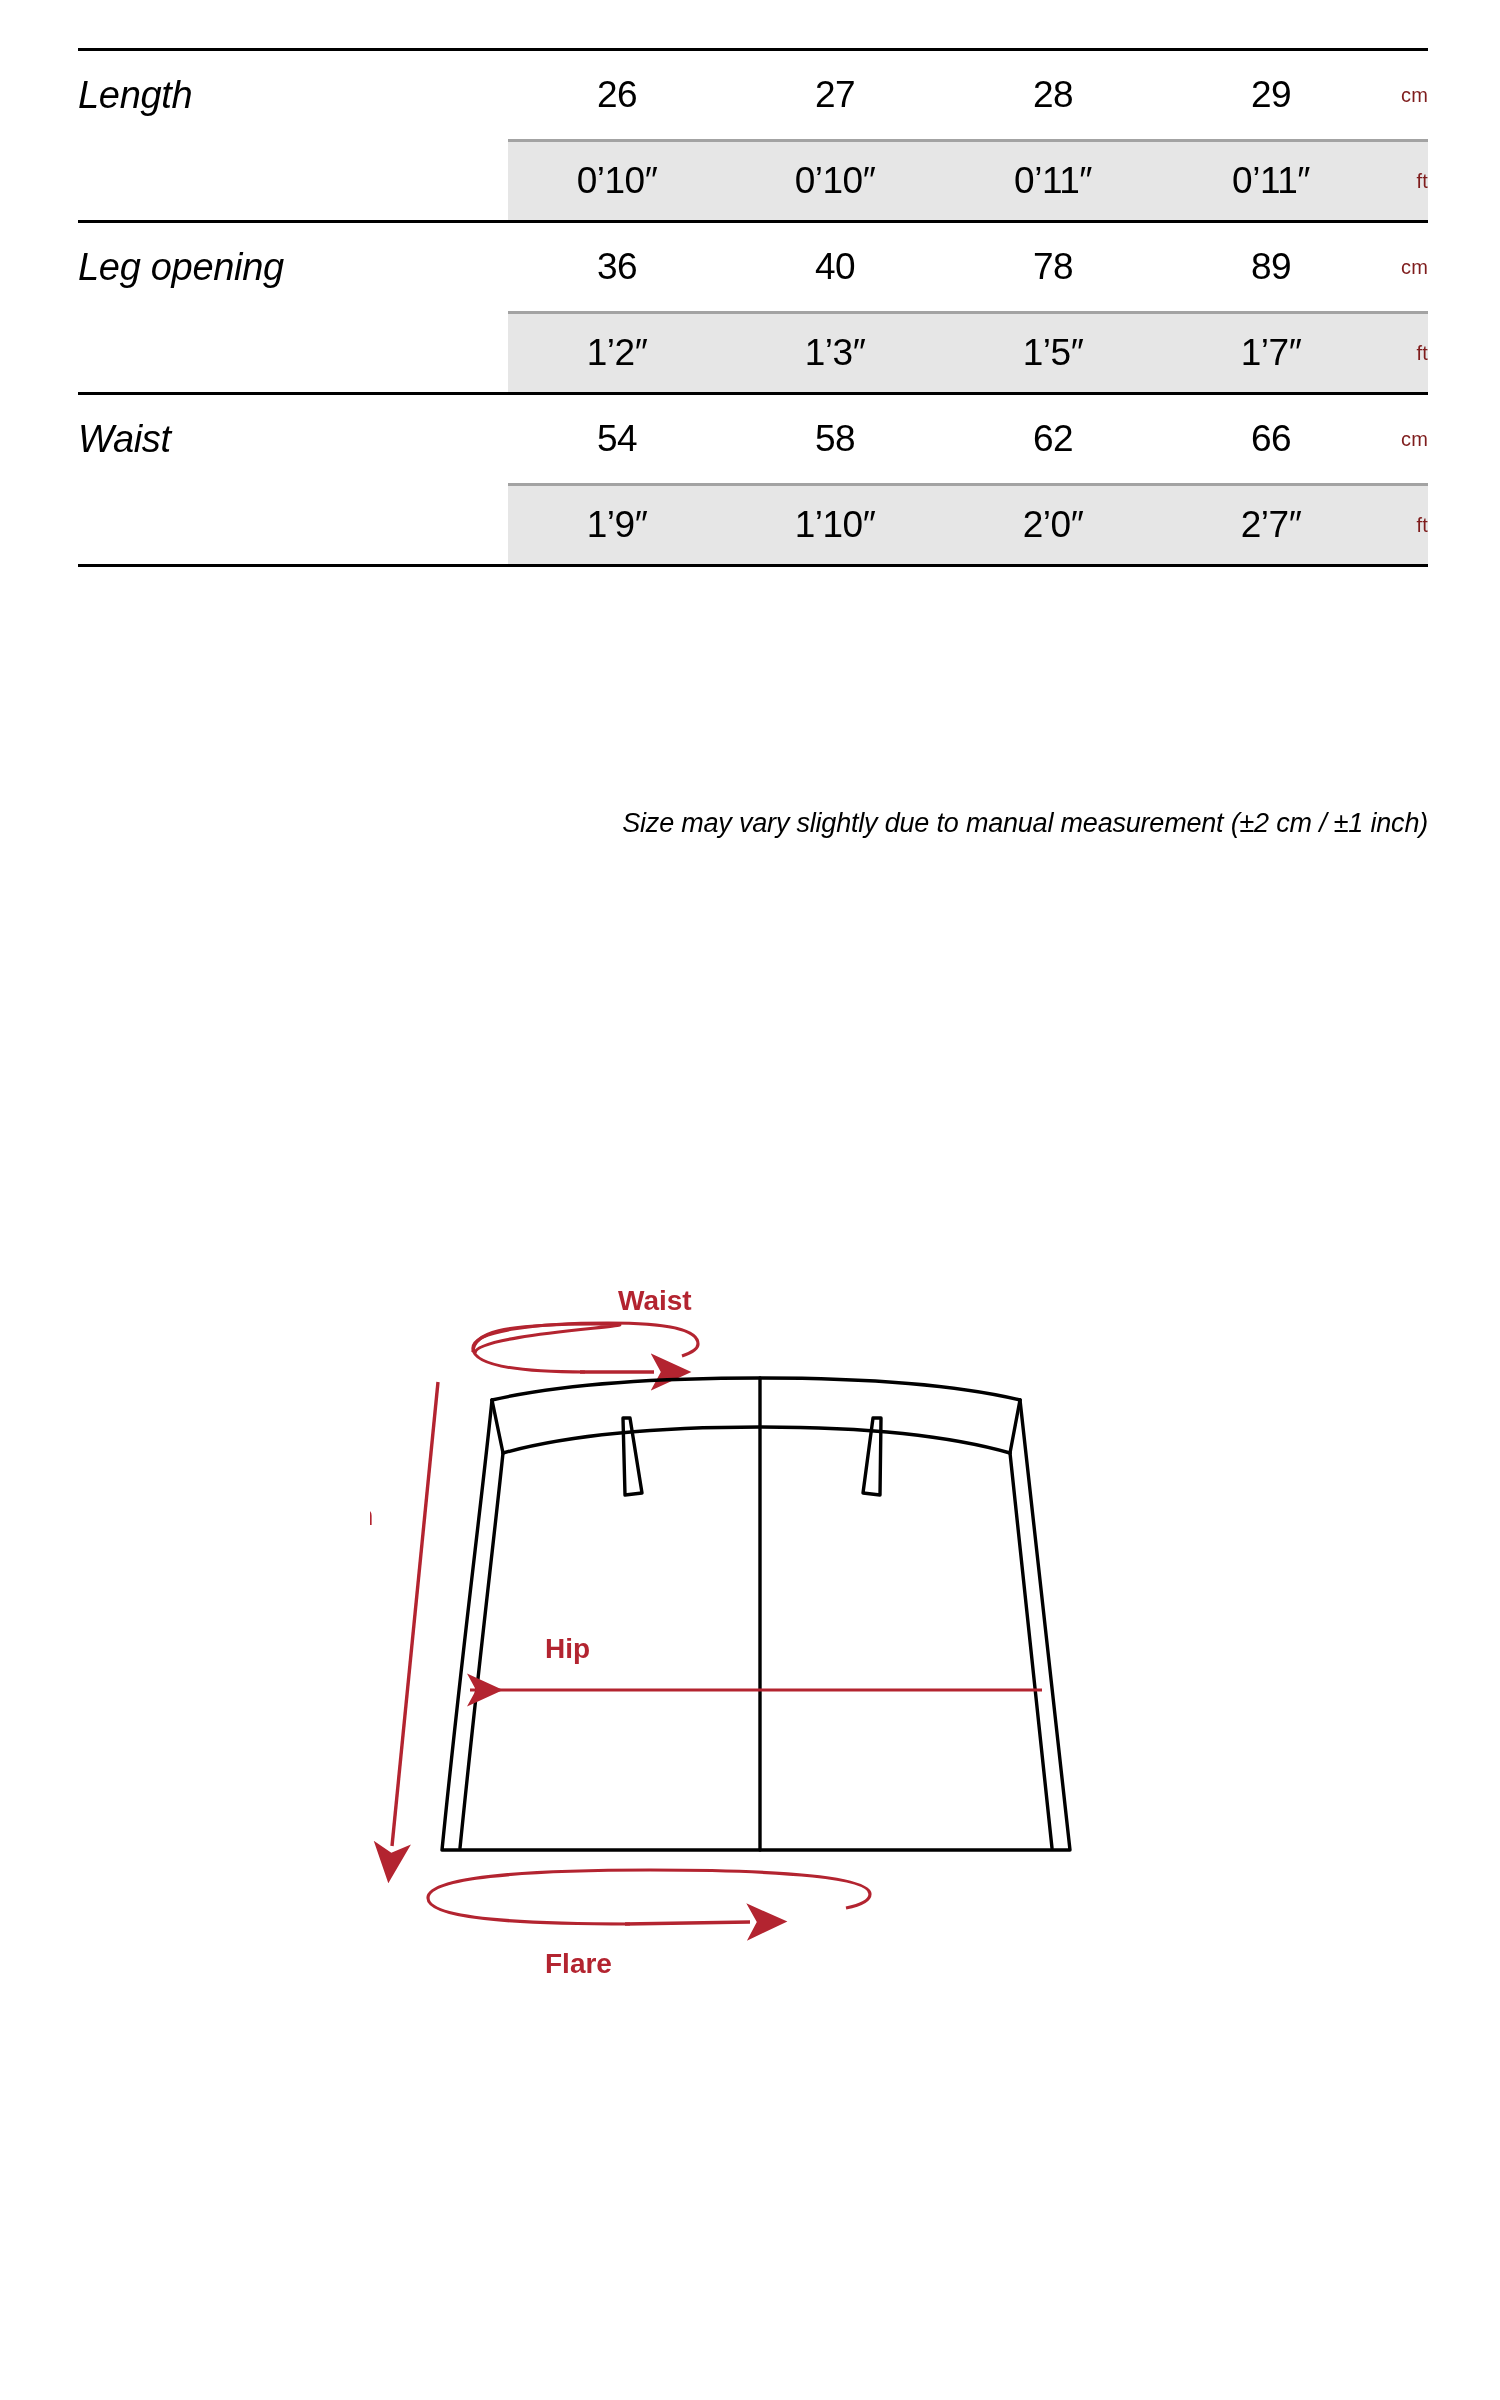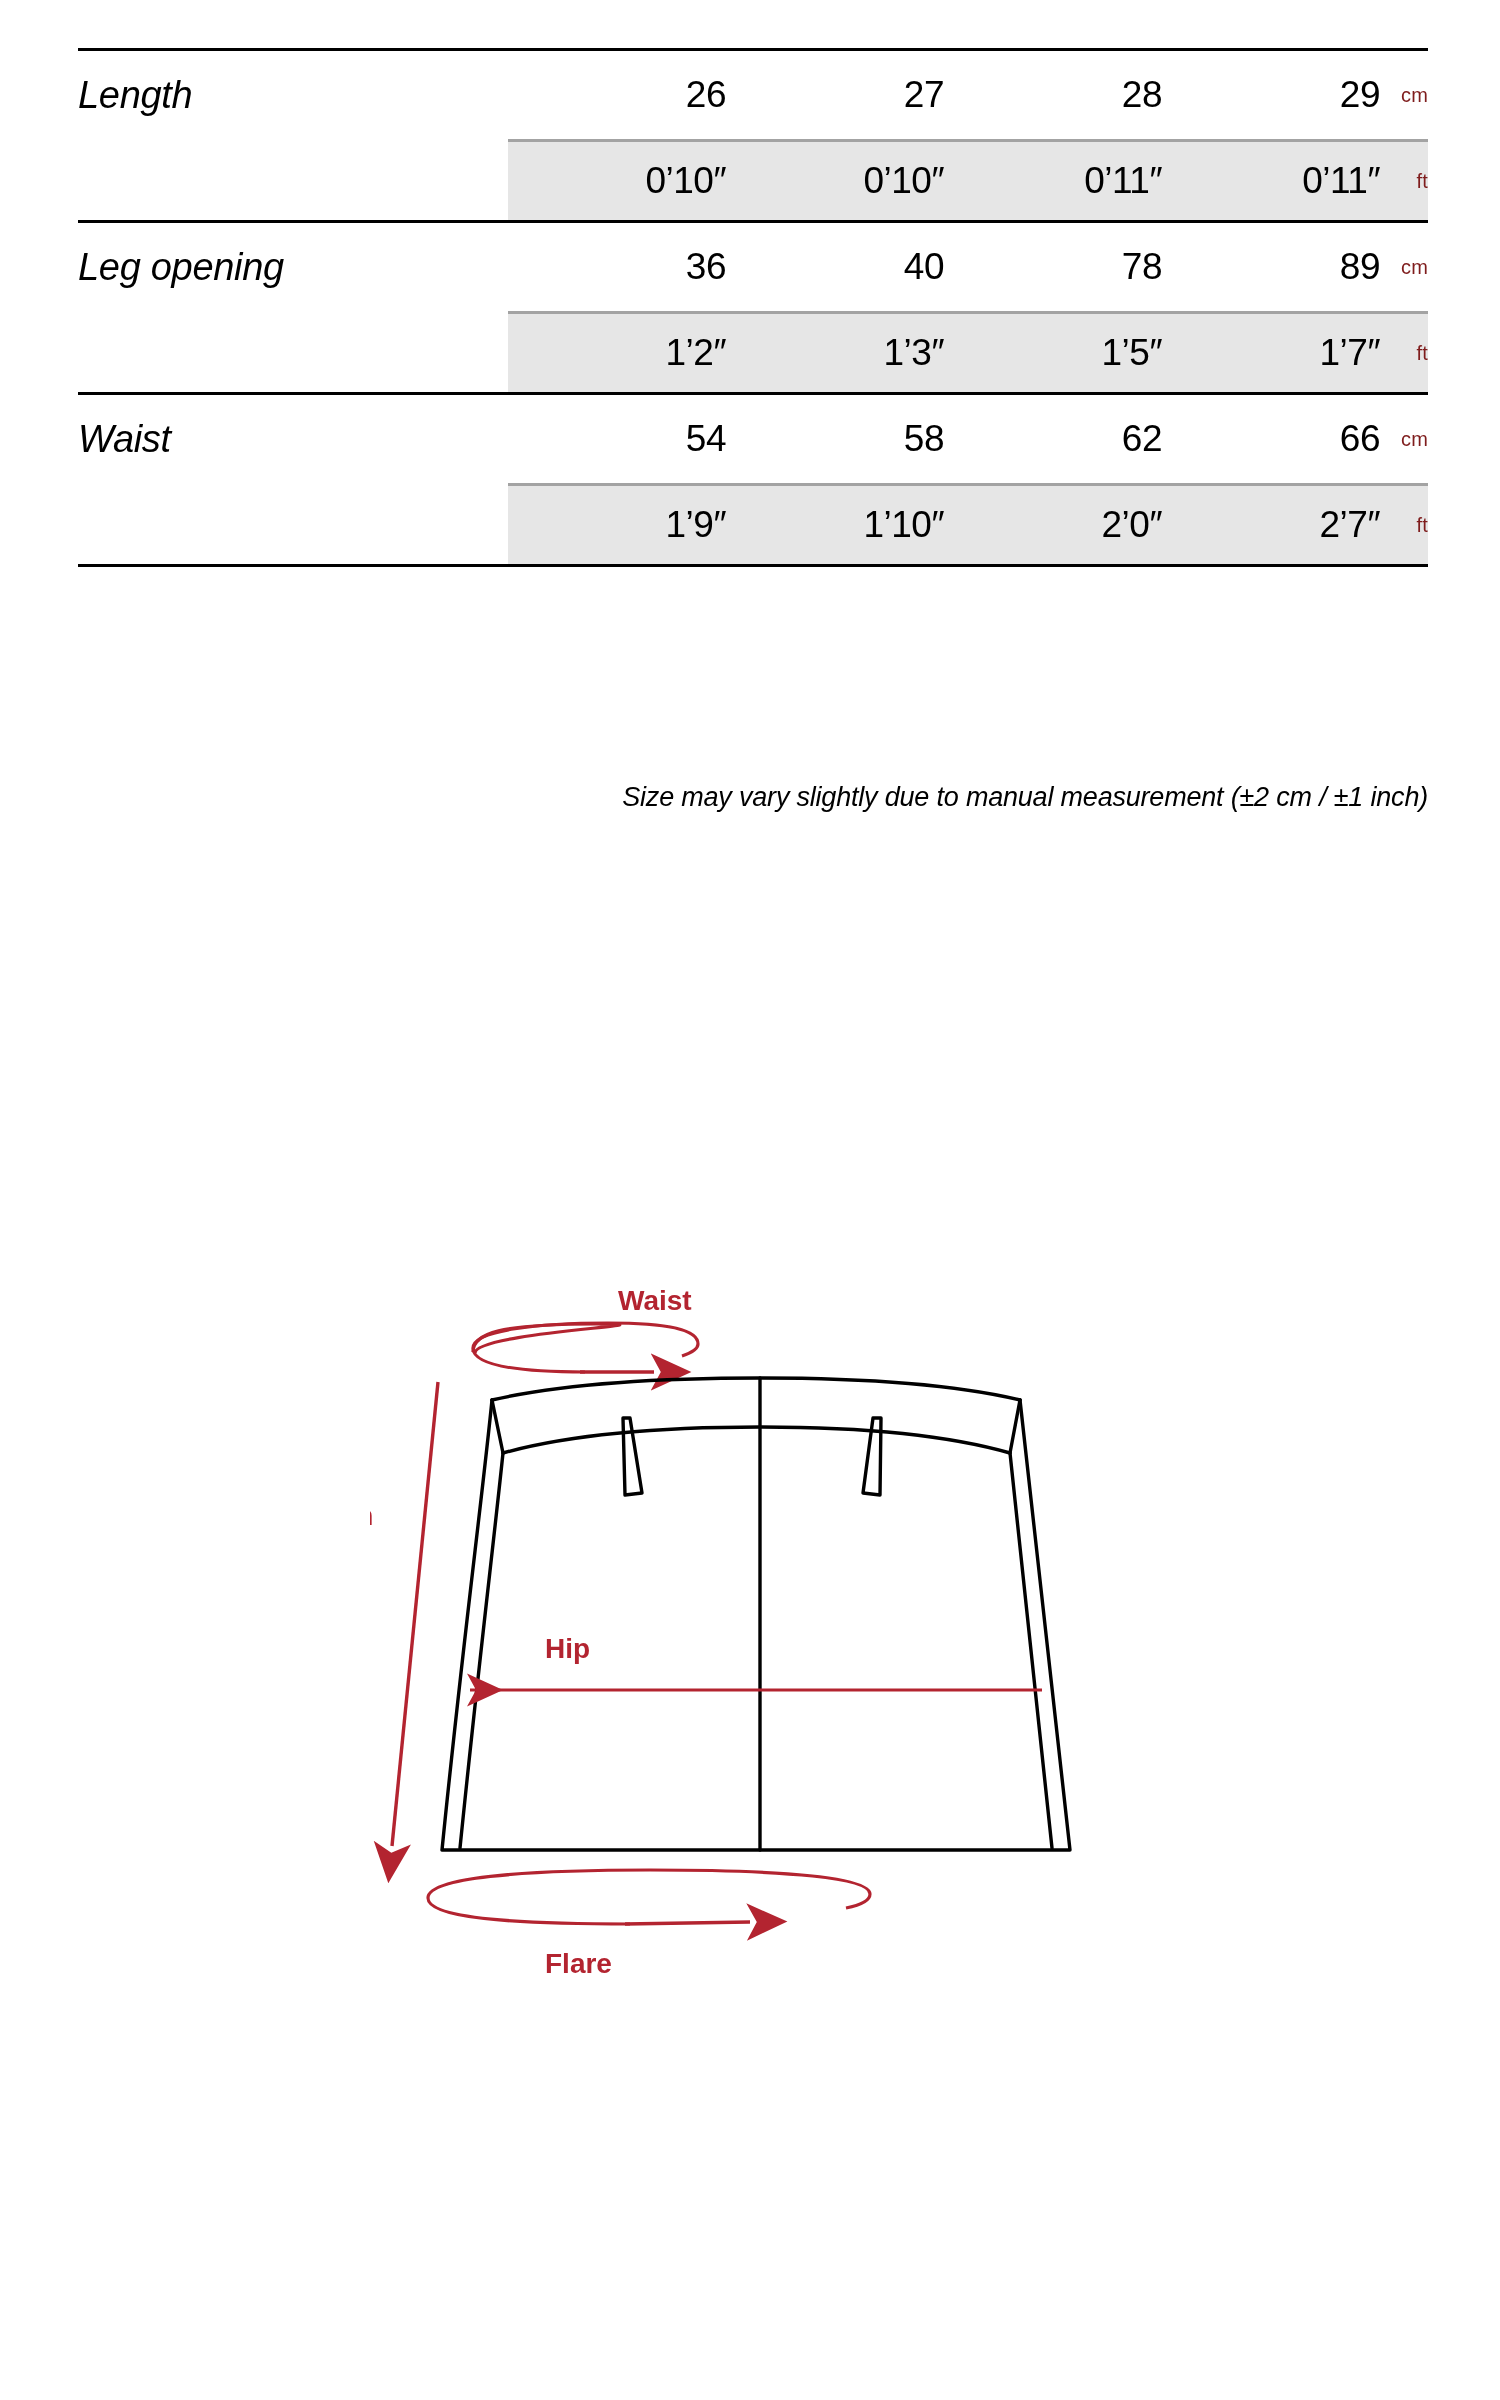--- a/index.html
+++ b/index.html
@@ -53,21 +53,21 @@
   
   td.row-label {
     font-size: 38px;
     font-style: italic;
     text-align: left;
     white-space: nowrap;
     letter-spacing: -0.3px;
   }
   td.val {
     font-size: 37px;
-    text-align: right;
+    text-align: center;
     letter-spacing: -0.5px;
     margin-left: 44px;
   }
   td.unit {
     font-size: 20px;
     color: #7f1d1d;
     text-align: right;
     vertical-align: bottom;
     padding-bottom: 6px;
     letter-spacing: 0.2px;
@@ -100,21 +100,21 @@
     height: 0;
     padding: 0;
     border-top: 3px solid #000;
     font-size: 0;
     line-height: 0;
   }
 
   .footnote {
     position: absolute;
     left: 78px;
-    top: 782px;
+    top: 808px;
     width: 1350px;
     text-align: right;
     font-size: 27px;
     font-style: italic;
     letter-spacing: -0.2px;
     color: #000;
   }
 
   
   .diagram {

